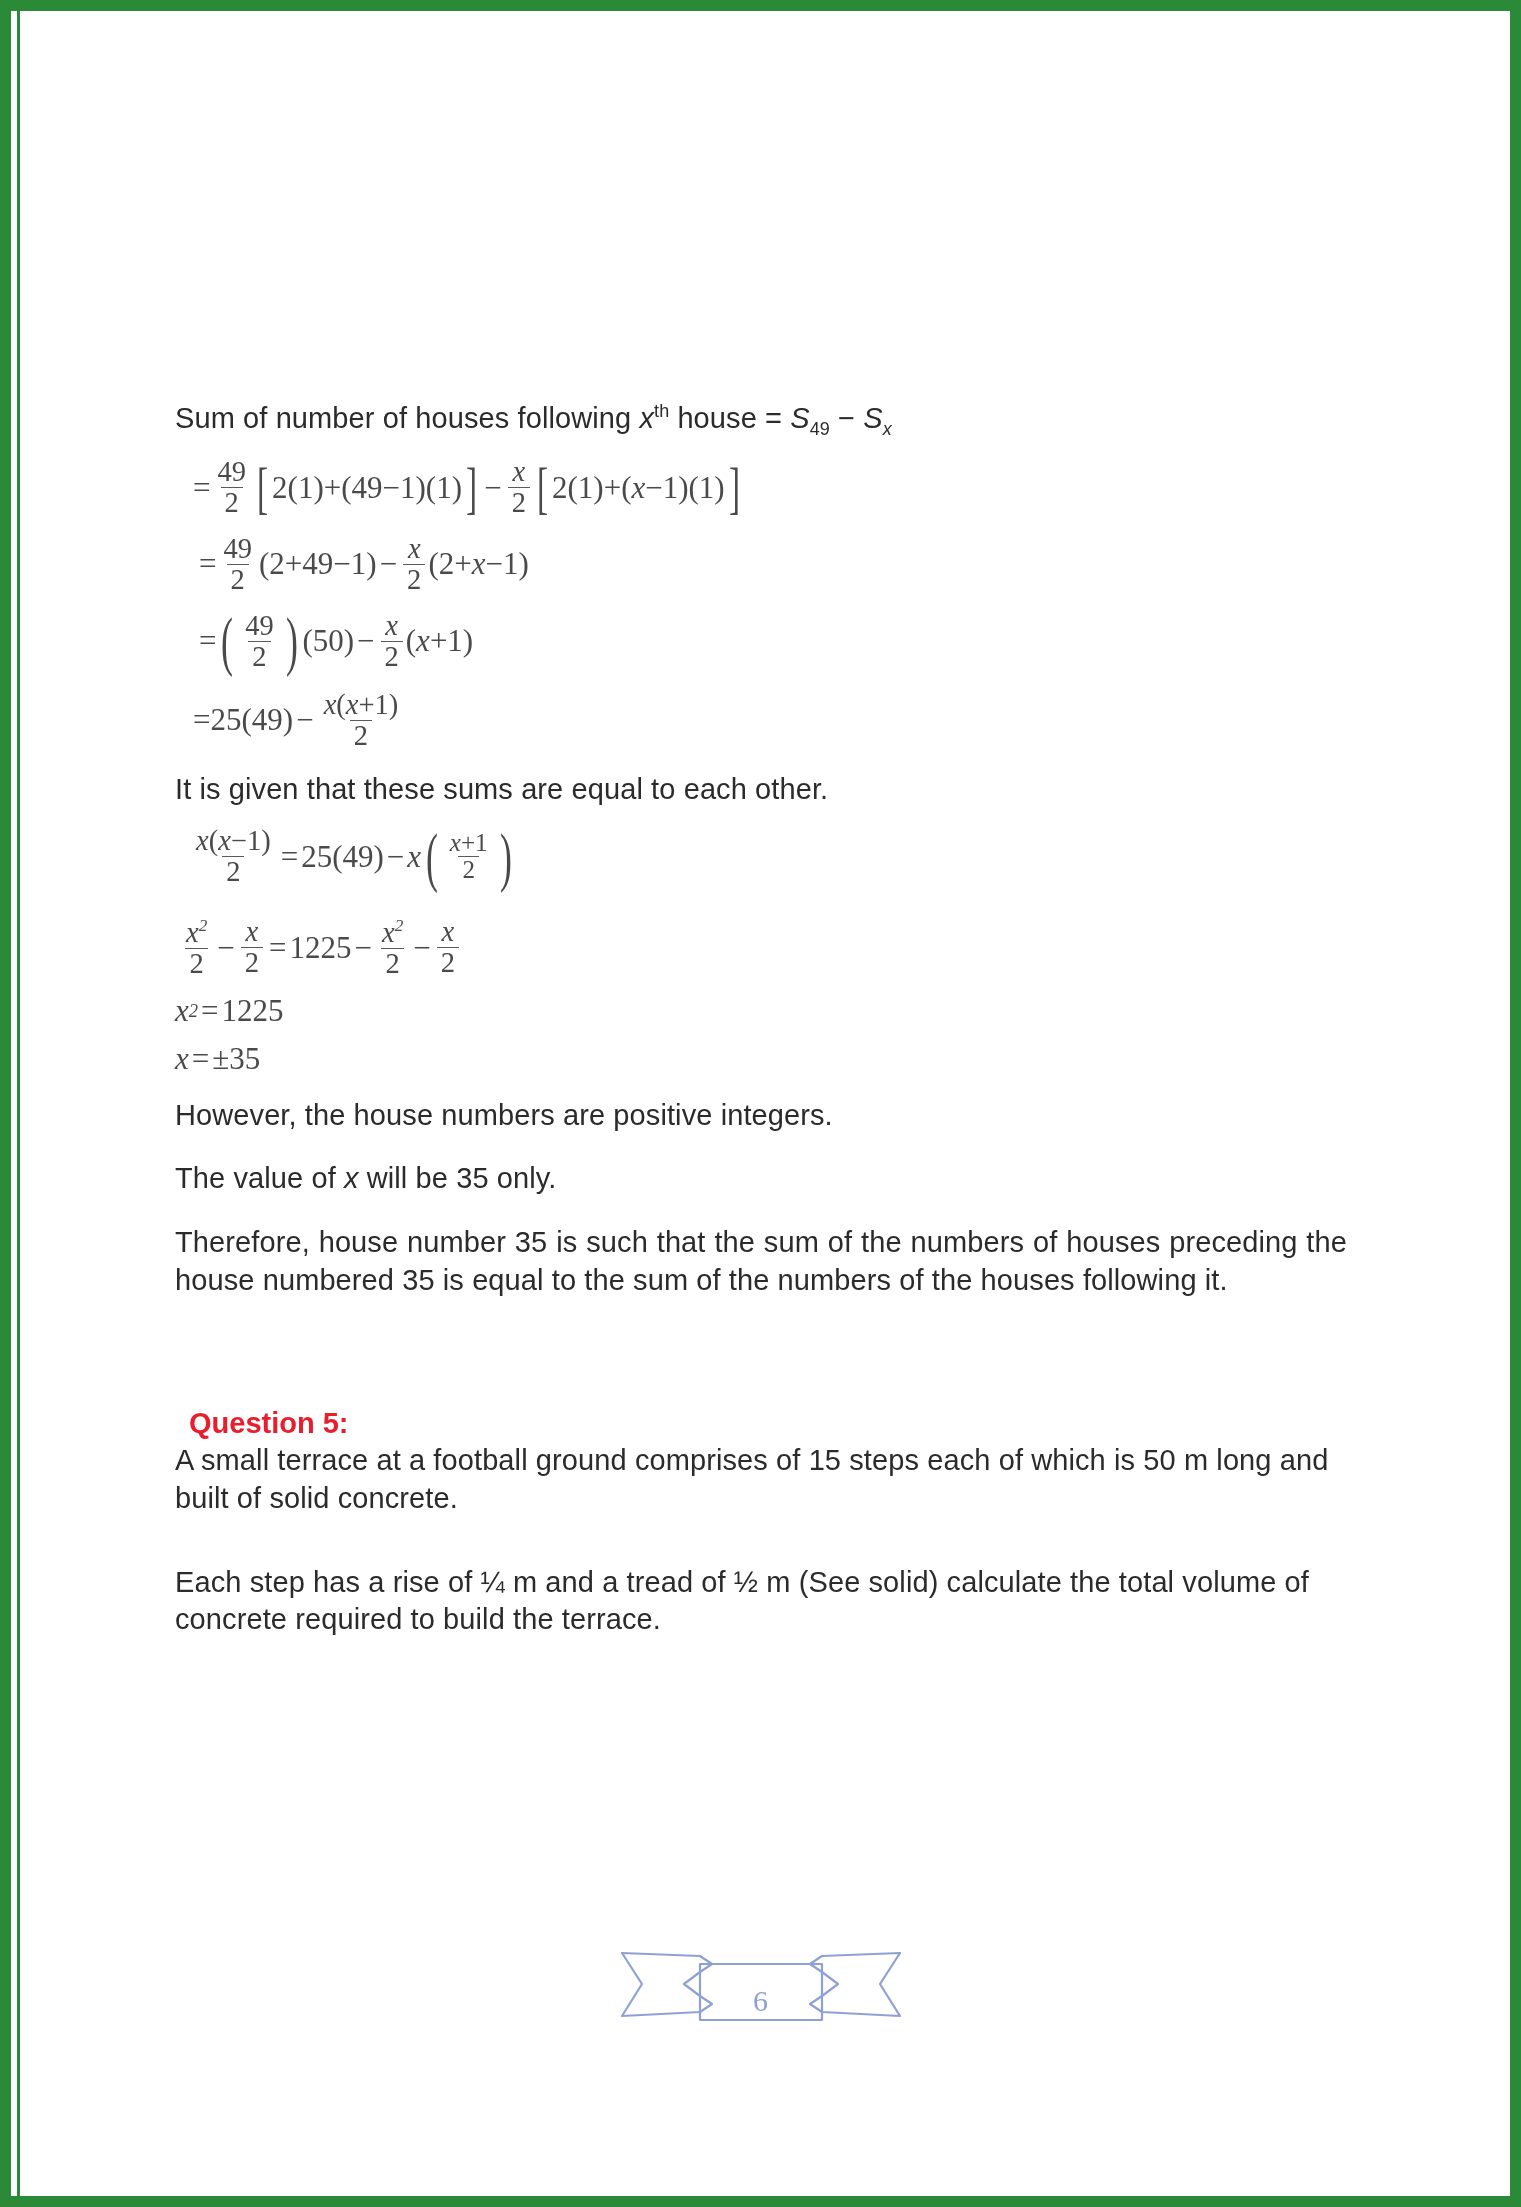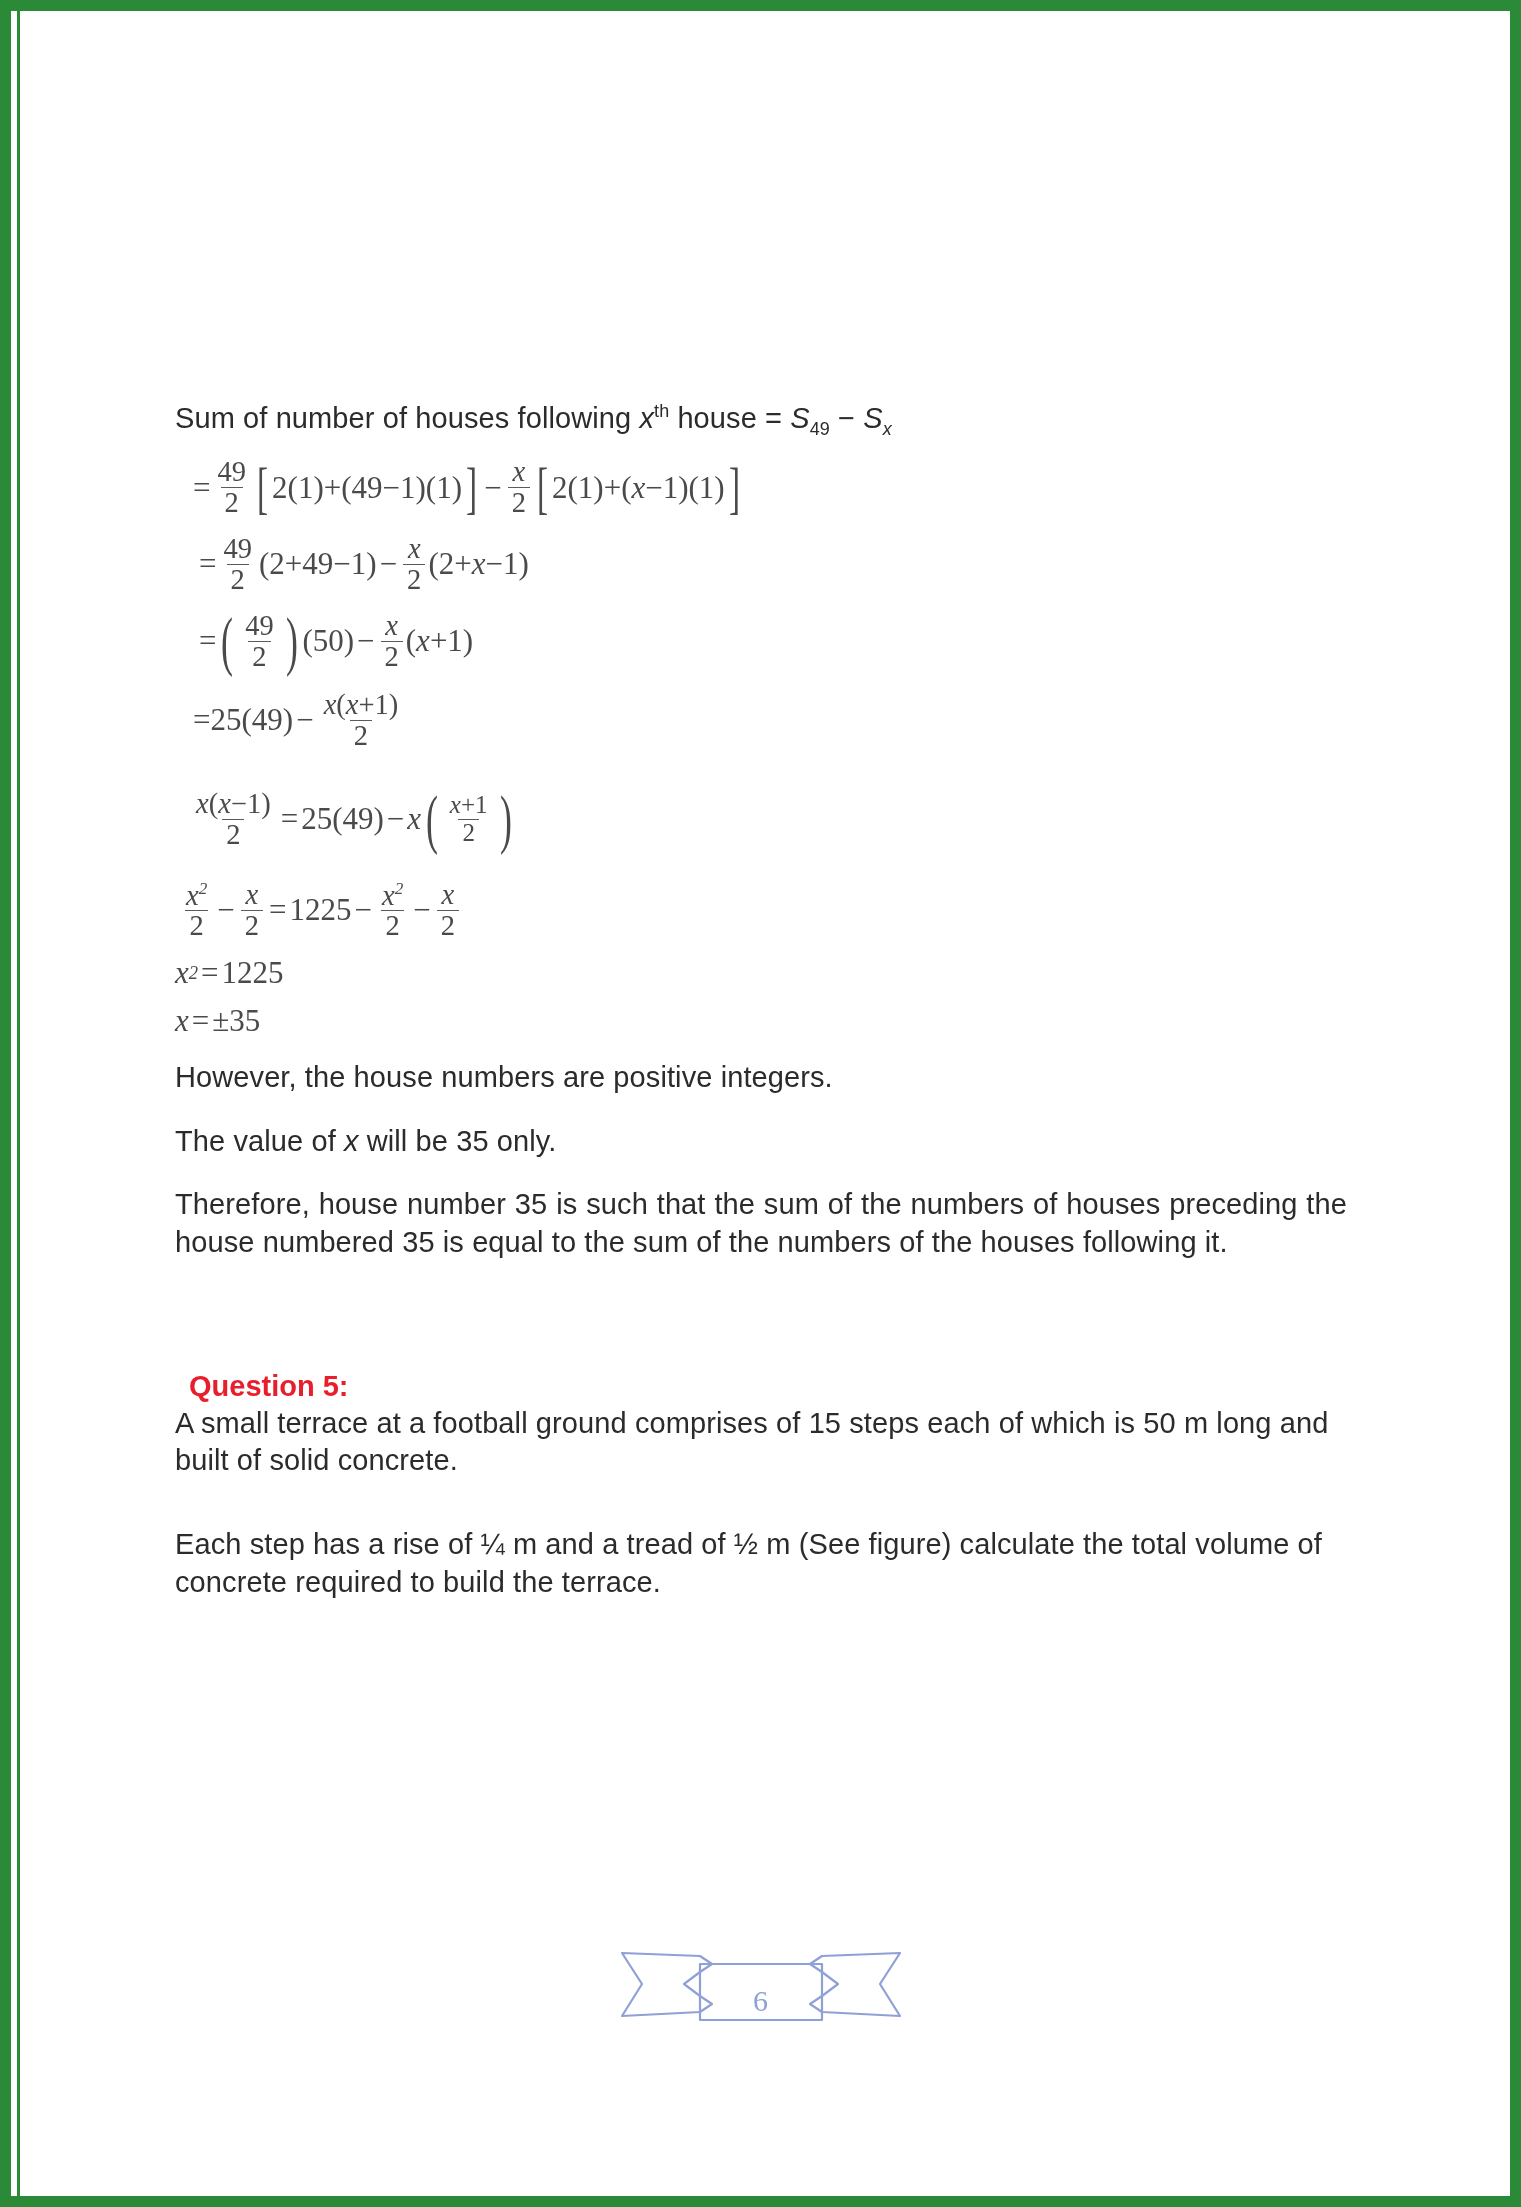--- a/index.html
+++ b/index.html
@@ -224,20 +224,21 @@
       <span>25(49)</span>
       <span class="op">−</span>
       <span class="frac">
         <span class="num"><span class="v">x</span><span>(</span><span class="v">x</span><span>+1)</span></span>
         <span class="den">2</span>
       </span>
     </div>
 
     <div class="gap-sm"></div>
 
+    <p class="para">It is given that these sums are equal to each other.</p>
 
     <div class="math" style="margin:18px 0 6px 14px;text-align:center;">
       <span class="frac">
         <span class="num"><span class="v">x</span><span>(</span><span class="v">x</span><span>−1)</span></span>
         <span class="den">2</span>
       </span>
       <span class="op">=</span>
       <span>25(49)</span>
       <span class="op">−</span>
       <span class="v">x</span>
@@ -301,21 +302,21 @@
     <p class="para justify">Therefore, house number 35 is such that the sum of the numbers of houses preceding the house numbered 35 is equal to the sum of the numbers of the houses following it.</p>
 
     <div class="gap-lg"></div>
 
     <h2 class="q-heading">Question 5:</h2>
 
     <p class="para">A small terrace at a football ground comprises of 15 steps each of which is 50 m long and built of solid concrete.</p>
 
     <div class="gap-md"></div>
 
-    <p class="para">Each step has a rise of ¼ m and a tread of ½ m (See figure) calculate the total volume of concrete required to build the terrace.</p>
+    <p class="para">Each step has a rise of ¼ m and a tread of ½ m (See solid) calculate the total volume of concrete required to build the terrace.</p>
 
   </div>
 
   <div class="ribbon-wrap">
     <div class="ribbon">
       <svg width="290" height="92" viewBox="0 0 290 92">
         <g fill="none" stroke="#8fa0d6" stroke-width="2.2" stroke-linejoin="round">
           <path d="M6 13 L84 16 L96 24 L84 32 L68 44 L84 56 L96 64 L84 72 L6 76 L26 44 Z"></path>
           <path d="M284 13 L206 16 L194 24 L206 32 L222 44 L206 56 L194 64 L206 72 L284 76 L264 44 Z"></path>
           <rect x="84" y="24" width="122" height="56"></rect>

